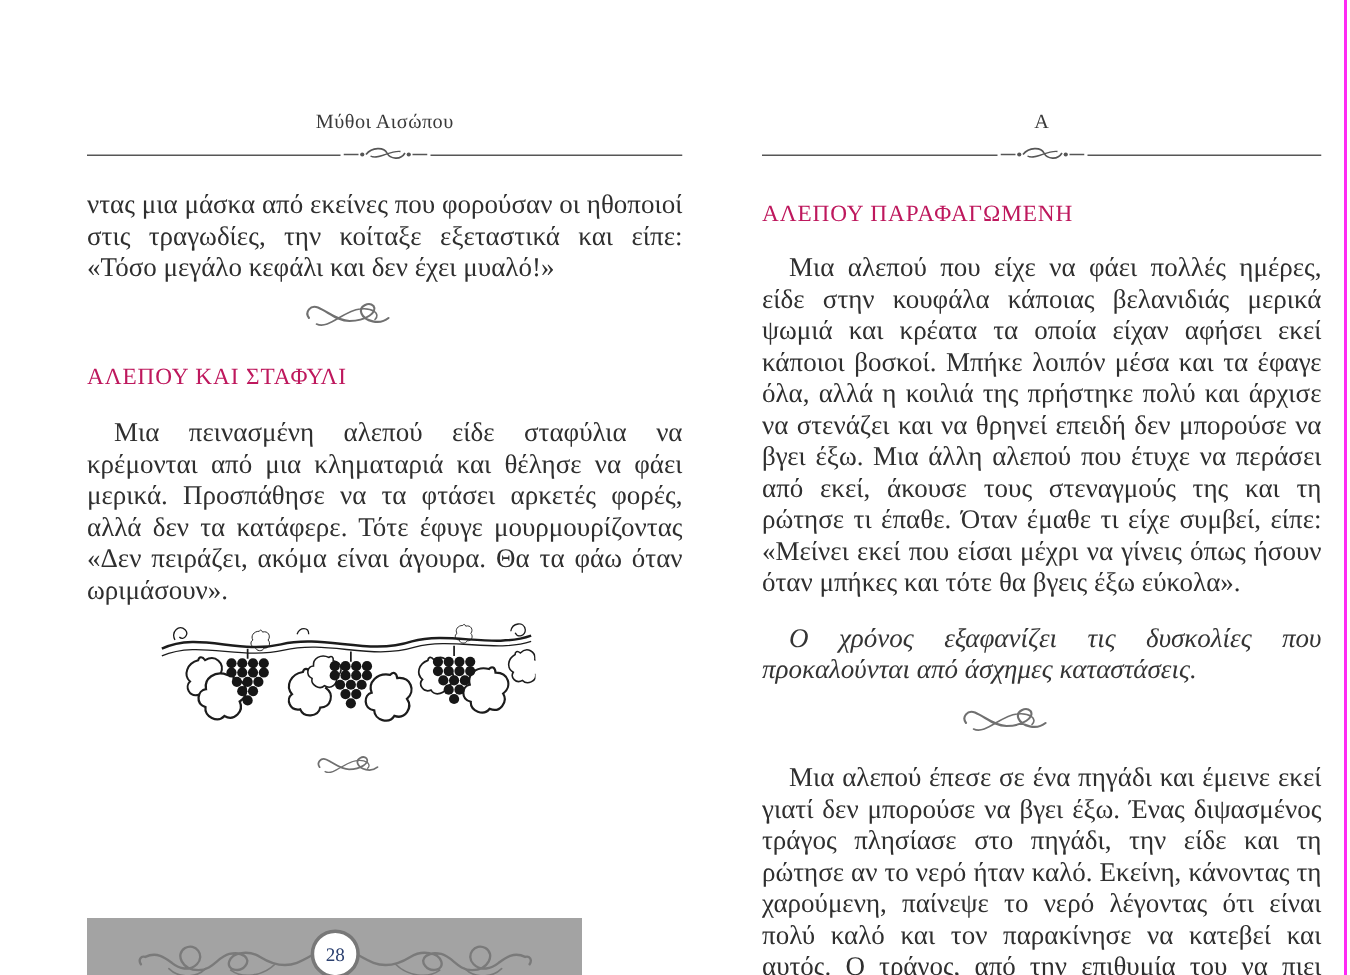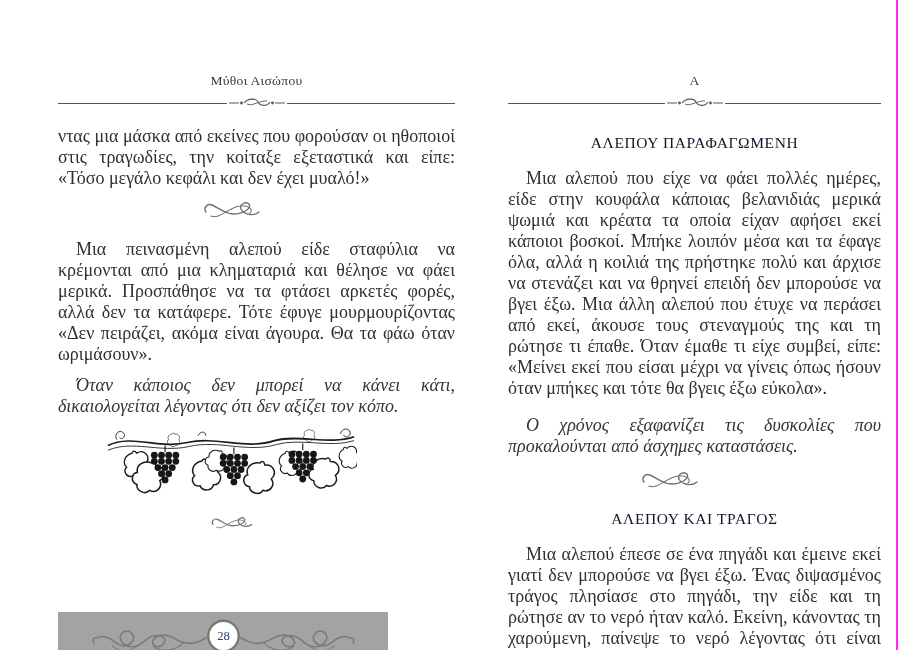--- a/index.html
+++ b/index.html
@@ -20,21 +20,21 @@
   .head-divider svg{flex:0 0 auto;margin:0 2px;}
 
   p{margin:0;text-align:justify;font-size:18px;line-height:21px;}
   .p-cont{margin-top:17px;text-indent:0;}
   .p-story{margin-top:17px;text-indent:18px;}
   .p-moral{margin-top:15px;text-indent:18px;font-style:italic;color:#343434;}
   .p-moral.tight{margin-top:10px;}
   .p-first{margin-top:16px;}
 
   h2.story-title{margin:21px 0 0;font-weight:normal;font-size:15.5px;letter-spacing:.6px;
-    text-align:center;color:#0f172a;line-height:18px;}
+    color:#be185d;line-height:18px;}
   .page-right h2.first{margin-top:25px;}
   .page-right h2.second{margin-top:18px;}
   .page-right .p-moral{margin-top:16px;}
   .page-right .orn-row{margin-top:11px;}
 
   .orn-row{margin-top:9px;display:flex;justify-content:center;transform:translateX(-25px);}
   .orn-row.below-vine{margin-top:16px;}
   .vine-row{margin-top:5px;display:flex;justify-content:center;transform:translateX(-26px);}
 
   .page-footer{position:absolute;display:flex;justify-content:center;background:#a3a3a3;}
@@ -63,22 +63,22 @@
 
     <p class="p-cont">ντας μια μάσκα από εκείνες που φορούσαν οι ηθοποιοί στις τραγωδίες, την κοίταξε εξεταστικά και είπε: «Τόσο μεγάλο κεφάλι και δεν έχει μυαλό!»</p>
 
     <div class="orn-row">
       <svg width="66" height="24" viewBox="0 0 66 24">
         <path d="M7,14 C4,10 8,5 13,7 C20,10 26,16 34,16 C45,16 53,10 50,6 C47,3 40,6 42,11 C44,16 54,19 60,14" fill="none" stroke="#707070" stroke-width="1.4" stroke-linecap="round"></path>
         <path d="M12,18 C20,22 30,9 41,8 C49,7 55,11 51,15" fill="none" stroke="#707070" stroke-width="1.1" stroke-linecap="round"></path>
       </svg>
     </div>
 
+    <h2 class="story-title">ΑΛΕΠΟΥ ΚΑΙ ΣΤΑΦΥΛΙ</h2>
     <p class="p-story">Μια πεινασμένη αλεπού είδε σταφύλια να κρέμονται από μια κληματαριά και θέλησε να φάει μερικά. Προσπάθησε να τα φτάσει αρκετές φορές, αλλά δεν τα κατάφερε. Τότε έφυγε μουρμουρίζοντας «Δεν πειράζει, ακόμα είναι άγουρα. Θα τα φάω όταν ωριμάσουν».</p>
-    <p class="p-moral tight">Όταν κάποιος δεν μπορεί να κάνει κάτι, δικαιολογείται λέγοντας ότι δεν αξίζει τον κόπο.</p>
 
     <div class="vine-row">
       <svg width="252" height="76" viewBox="0 0 260 78">
         <defs>
           <path id="leafP" d="M0,0 C-7,0 -11,6 -8,11 C-12,13 -11,20 -5,20 C-4,25 4,26 6,21 C12,22 15,15 11,11 C15,6 11,-1 4,1 C3,-2 1,-2 0,0 Z"></path>
           <g id="grapesG">
             <circle cx="-11.1" cy="0" r="3.5"></circle>
               <circle cx="-3.7" cy="0" r="3.5"></circle>
               <circle cx="3.7" cy="0" r="3.5"></circle>
               <circle cx="11.1" cy="0" r="3.5"></circle>
@@ -161,19 +161,18 @@
     <p class="p-story p-first">Μια αλεπού που είχε να φάει πολλές ημέρες, είδε στην κουφάλα κάποιας βελανιδιάς μερικά ψωμιά και κρέατα τα οποία είχαν αφήσει εκεί κάποιοι βοσκοί. Μπήκε λοιπόν μέσα και τα έφαγε όλα, αλλά η κοιλιά της πρήστηκε πολύ και άρχισε να στενάζει και να θρηνεί επειδή δεν μπορούσε να βγει έξω. Μια άλλη αλεπού που έτυχε να περάσει από εκεί, άκουσε τους στεναγμούς της και τη ρώτησε τι έπαθε. Όταν έμαθε τι είχε συμβεί, είπε: «Μείνει εκεί που είσαι μέχρι να γίνεις όπως ήσουν όταν μπήκες και τότε θα βγεις έξω εύκολα».</p>
     <p class="p-moral">Ο χρόνος εξαφανίζει τις δυσκολίες που προκαλούνται από άσχημες καταστάσεις.</p>
 
     <div class="orn-row">
       <svg width="66" height="24" viewBox="0 0 66 24">
         <path d="M7,14 C4,10 8,5 13,7 C20,10 26,16 34,16 C45,16 53,10 50,6 C47,3 40,6 42,11 C44,16 54,19 60,14" fill="none" stroke="#707070" stroke-width="1.4" stroke-linecap="round"></path>
         <path d="M12,18 C20,22 30,9 41,8 C49,7 55,11 51,15" fill="none" stroke="#707070" stroke-width="1.1" stroke-linecap="round"></path>
       </svg>
     </div>
 
-    <h2 class="story-title second">ΑΛΕΠΟΥ ΚΑΙ ΤΡΑΓΟΣ</h2>
     <p class="p-story p-first">Μια αλεπού έπεσε σε ένα πηγάδι και έμεινε εκεί γιατί δεν μπορούσε να βγει έξω. Ένας διψασμένος τράγος πλησίασε στο πηγάδι, την είδε και τη ρώτησε αν το νερό ήταν καλό. Εκείνη, κάνοντας τη χαρούμενη, παίνεψε το νερό λέγοντας ότι είναι πολύ καλό και τον παρακίνησε να κατεβεί και αυτός. Ο τράγος, από την επιθυμία του να πιει νερό, κατέβηκε στο πηγάδι χωρίς να το πολυσκεφτεί και, αφού ξεδίψασε,</p>
 
   </div>
 
   <div class="crop-mark"></div>
 </div>
 
 </body></html>

